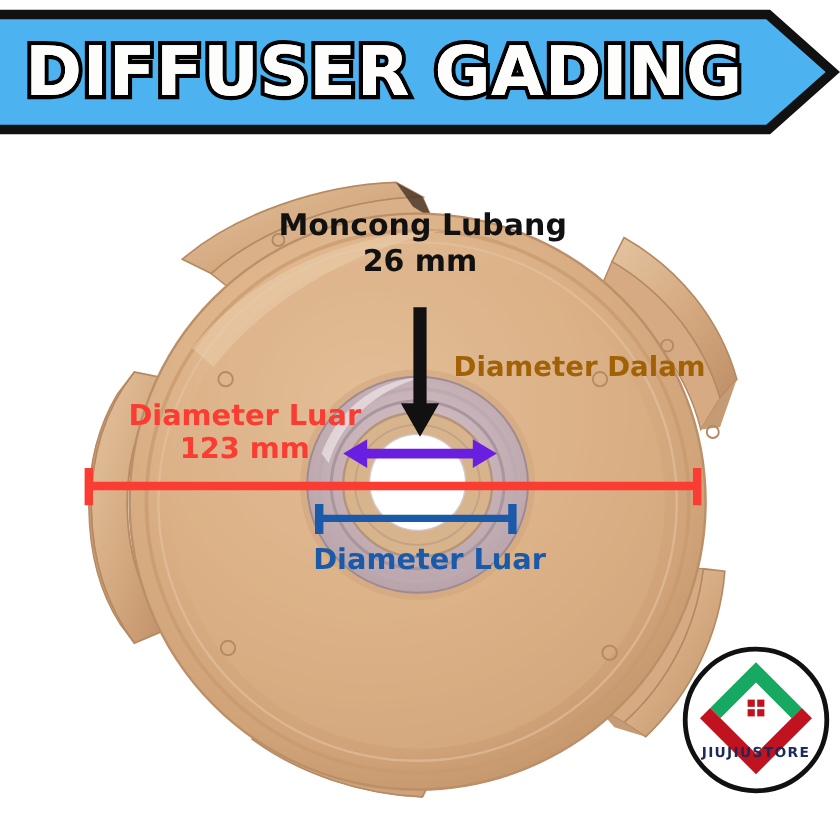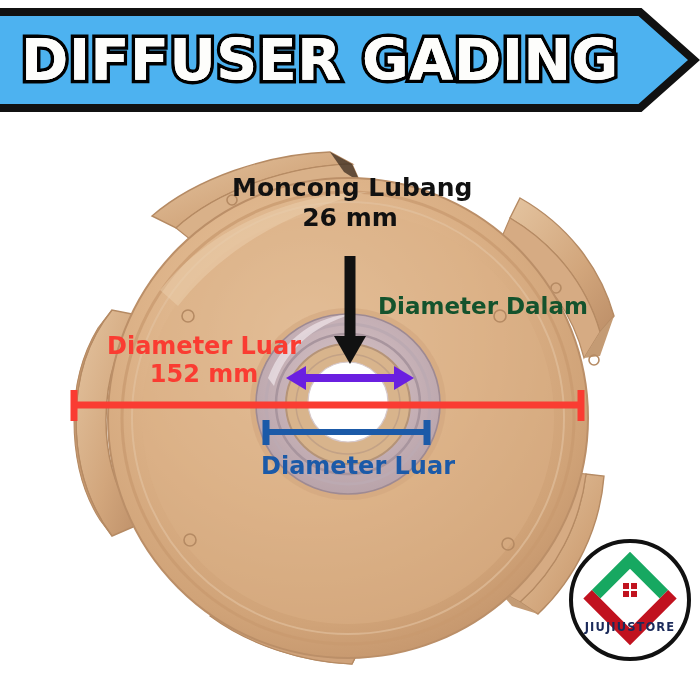--- a/index.html
+++ b/index.html
@@ -88,21 +88,21 @@
   }
   #label-luar {
     left: 104px; top: 332px;
     font-size: 24px;
     color: #fa3c32;
     width: 200px;
   }
   #label-dalam {
     left: 378px; top: 293px;
     font-size: 23px;
-    color: #14532d;
+    color: #a16207;
     width: 212px;
     text-align: left;
   }
   #label-moncong {
     left: 238px; top: 452px;
     font-size: 24px;
     color: #1b5aa8;
     width: 240px;
   }
 
@@ -270,21 +270,21 @@
   </g>
 </svg>
 
 <div class="anno" id="label-lubang">
   <div>Moncong Lubang</div>
   <div>26 mm</div>
 </div>
 
 <div class="anno" id="label-luar">
   <div>Diameter Luar</div>
-  <div>152 mm</div>
+  <div>123 mm</div>
 </div>
 
 <div class="anno" id="label-dalam">
   <div>Diameter Dalam</div>
 </div>
 
 <div class="anno" id="label-moncong">
   <div>Diameter Luar</div>
 </div>
 

